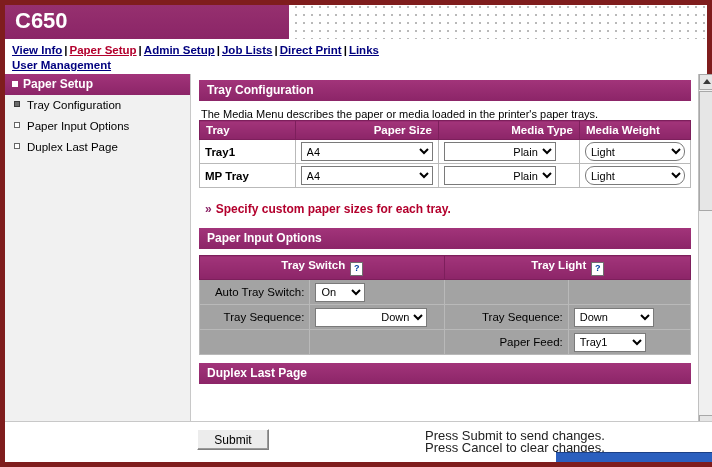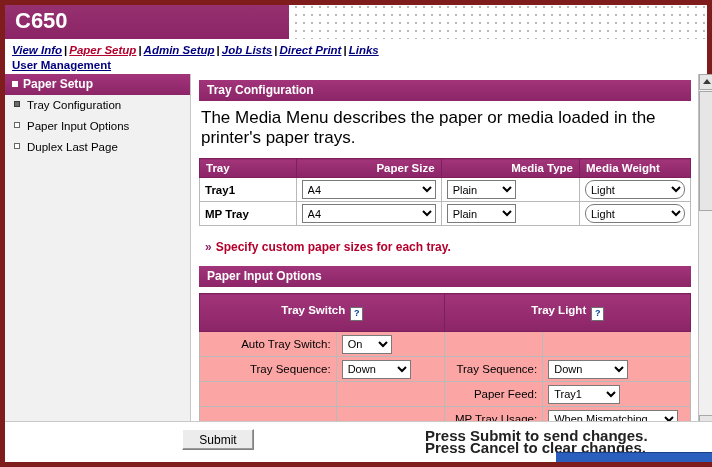--- a/index.html
+++ b/index.html
@@ -67,21 +67,20 @@
     padding: 3px 0 1px 7px;
     font-size: 11.5px;
     font-weight: bold;
     line-height: 16px;
     background: #ffffff;
   }
   .navbar a {
     color: #00007f;
     text-decoration: underline;
     cursor: pointer;
-    font-style: italic;
   }
   .navbar a.current {
     color: #b3002d;
   }
   .nav-sep {
     color: #000000;
     padding: 0 2px;
     font-weight: bold;
   }
   .nav-line2 {
@@ -165,22 +164,22 @@
   .section-bar {
     background: #9c2f74;
     background: linear-gradient(180deg, #a2347a 0%, #8c2568 100%);
     color: #ffffff;
     font-weight: bold;
     font-size: 12px;
     padding: 3px 8px 4px 8px;
     margin-bottom: 0;
   }
   .desc {
-    font-size: 17px;
-    padding: 7px 2px 10px 2px;
+    font-size: 11px;
+    padding: 7px 2px 0 2px;
     color: #000000;
   }
 
   
   table.grid {
     border-collapse: collapse;
     width: 100%;
     font-size: 11.5px;
   }
   table.grid th {
@@ -208,21 +207,21 @@
     font-family: "Liberation Sans", sans-serif;
     font-size: 11px;
     padding: 0px 1px;
     height: 19px;
     border: 1px solid #7a7a7a;
     background: #ffffff;
     color: #000000;
     box-sizing: border-box;
   }
   select.w-full { width: 100%; }
-  select.w-90 { width: 69px; }
+  select.w-90 { width: 112px; text-align: right; }
   select.w-112 { width: 100px; border-radius: 9px; }
   select.w-50 { width: 50px; }
   select.w-80 { width: 80px; }
   select.w-72 { width: 72px; }
   select.w-130 { width: 130px; }
 
   .custom-link {
     padding: 14px 0 12px 6px;
     font-size: 12px;
     font-weight: bold;
@@ -241,27 +240,27 @@
     width: 100%;
     font-size: 11.5px;
     margin-top: 6px;
   }
   table.opt th {
     background: #9c2f74;
     background: linear-gradient(180deg, #a2347a 0%, #8c2568 100%);
     color: #ffffff;
     font-weight: bold;
     text-align: center;
-    padding: 10px 6px;
+    padding: 3px 6px;
     border: 1px solid #7d1f5c;
   }
   table.opt td {
     border: 1px solid #b9b9b9;
     padding: 2px 5px;
-    background: #fca5a5;
+    background: #a3a3a3;
     height: 20px;
   }
   td.lbl {
     text-align: right;
     white-space: nowrap;
     padding-right: 5px;
   }
   td.fld {
     text-align: left;
     padding-left: 2px;
@@ -361,30 +360,29 @@
     font-family: "Liberation Sans", sans-serif;
     font-size: 12px;
     background: #ececec;
     border: 1px solid #808080;
     border-top-color: #ffffff;
     border-left-color: #ffffff;
     color: #000000;
     cursor: pointer;
     box-shadow: inset -1px -1px 0 #9a9a9a;
   }
-  .btn.submit { left: 177px; width: 72px; }
+  .btn.submit { left: 192px; width: 72px; }
   .btn.cancel { left: 267px; width: 68px; }
   .footer-note {
     position: absolute;
     left: 420px;
     top: 8px;
-    font-size: 15px;
+    font-size: 13px;
     line-height: 12px;
     color: #222222;
-    font-weight: bold;
   }
   .taskbar-strip {
     position: absolute;
     left: 551px;
     bottom: 0px;
     width: 160px;
     height: 9px;
     background: #2b5fbe;
     border-top: 1px solid #1b3f86;
   }
@@ -528,30 +526,20 @@
             <tr>
               <td class="blank"></td>
               <td class="blank"></td>
               <td class="lbl">Paper Feed:</td>
               <td class="fld">
                 <select class="w-72">
                   <option>Tray1</option>
                 </select>
               </td>
             </tr>
-            <tr>
-              <td class="blank"></td>
-              <td class="blank"></td>
-              <td class="lbl">MP Tray Usage:</td>
-              <td class="fld">
-                <select class="w-130">
-                  <option>When Mismatching</option>
-                </select>
-              </td>
-            </tr>
           </tbody>
         </table>
 
         <div class="duplex-bar">Duplex Last Page</div>
 
       </div>
 
       <div class="vscroll">
         <div class="arrow up">
             <span class="tri"></span>

